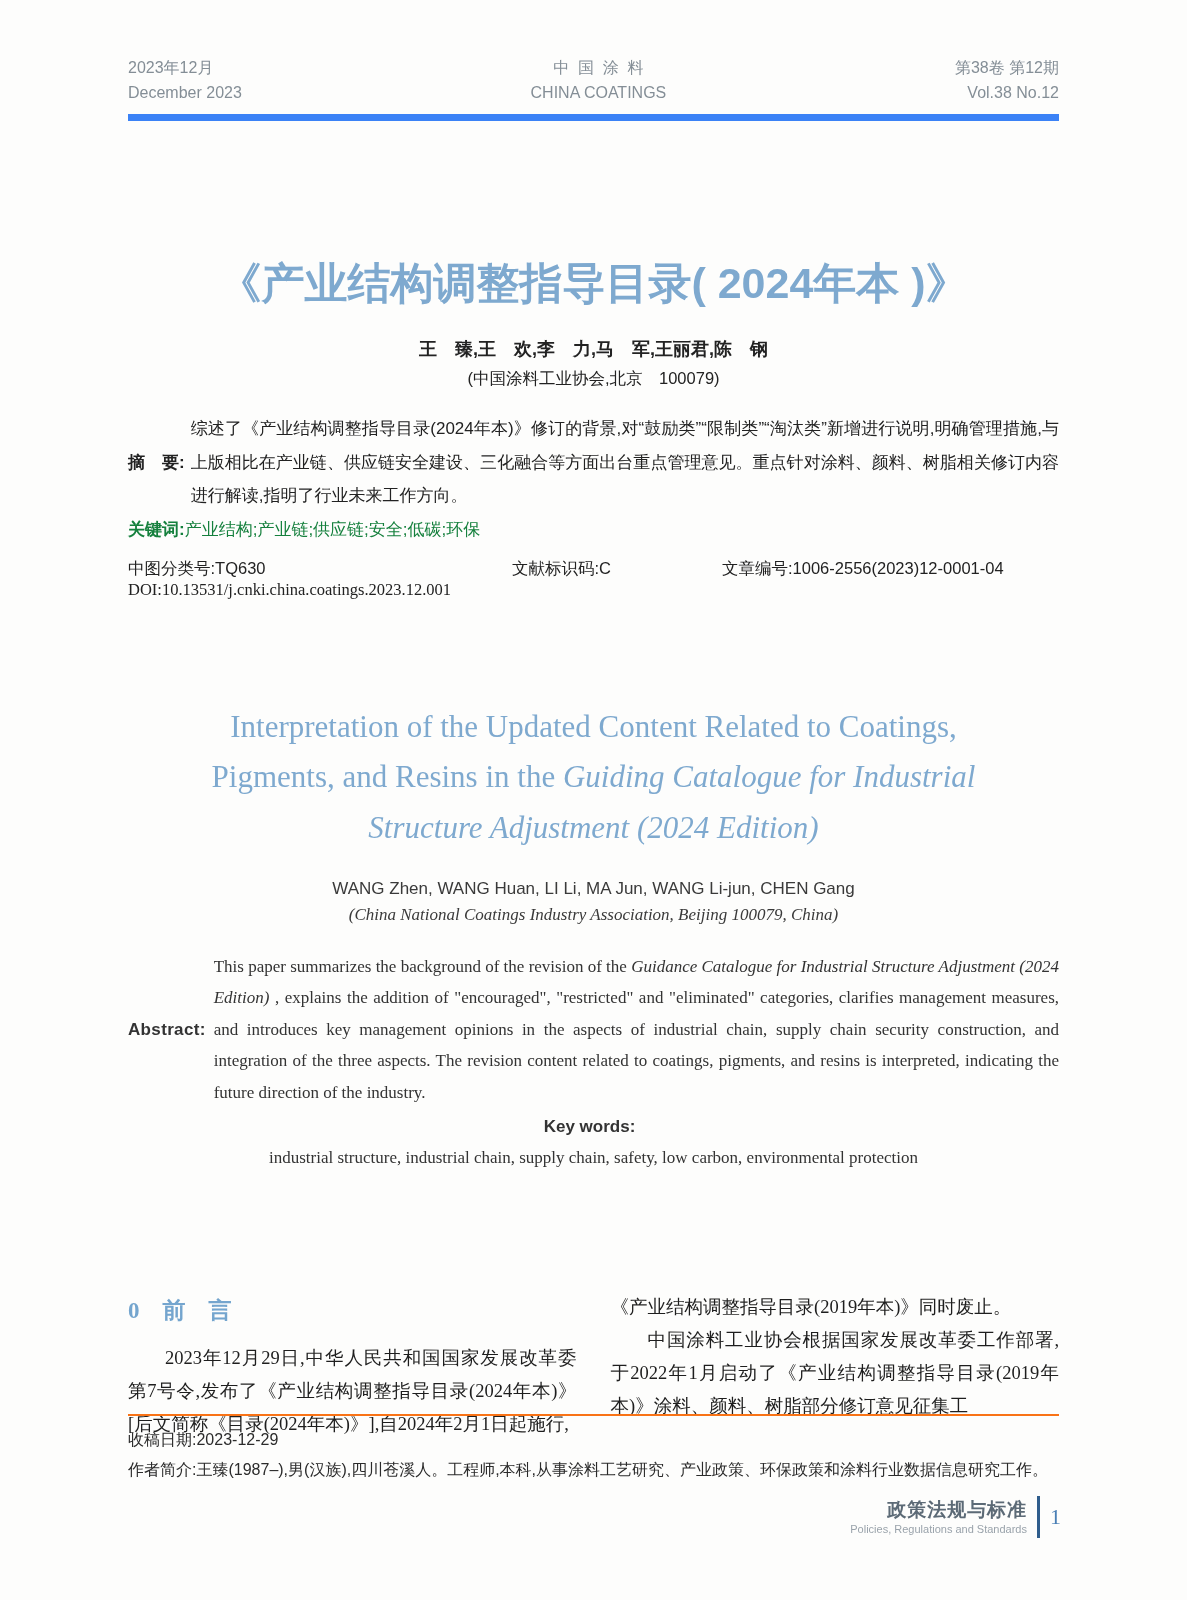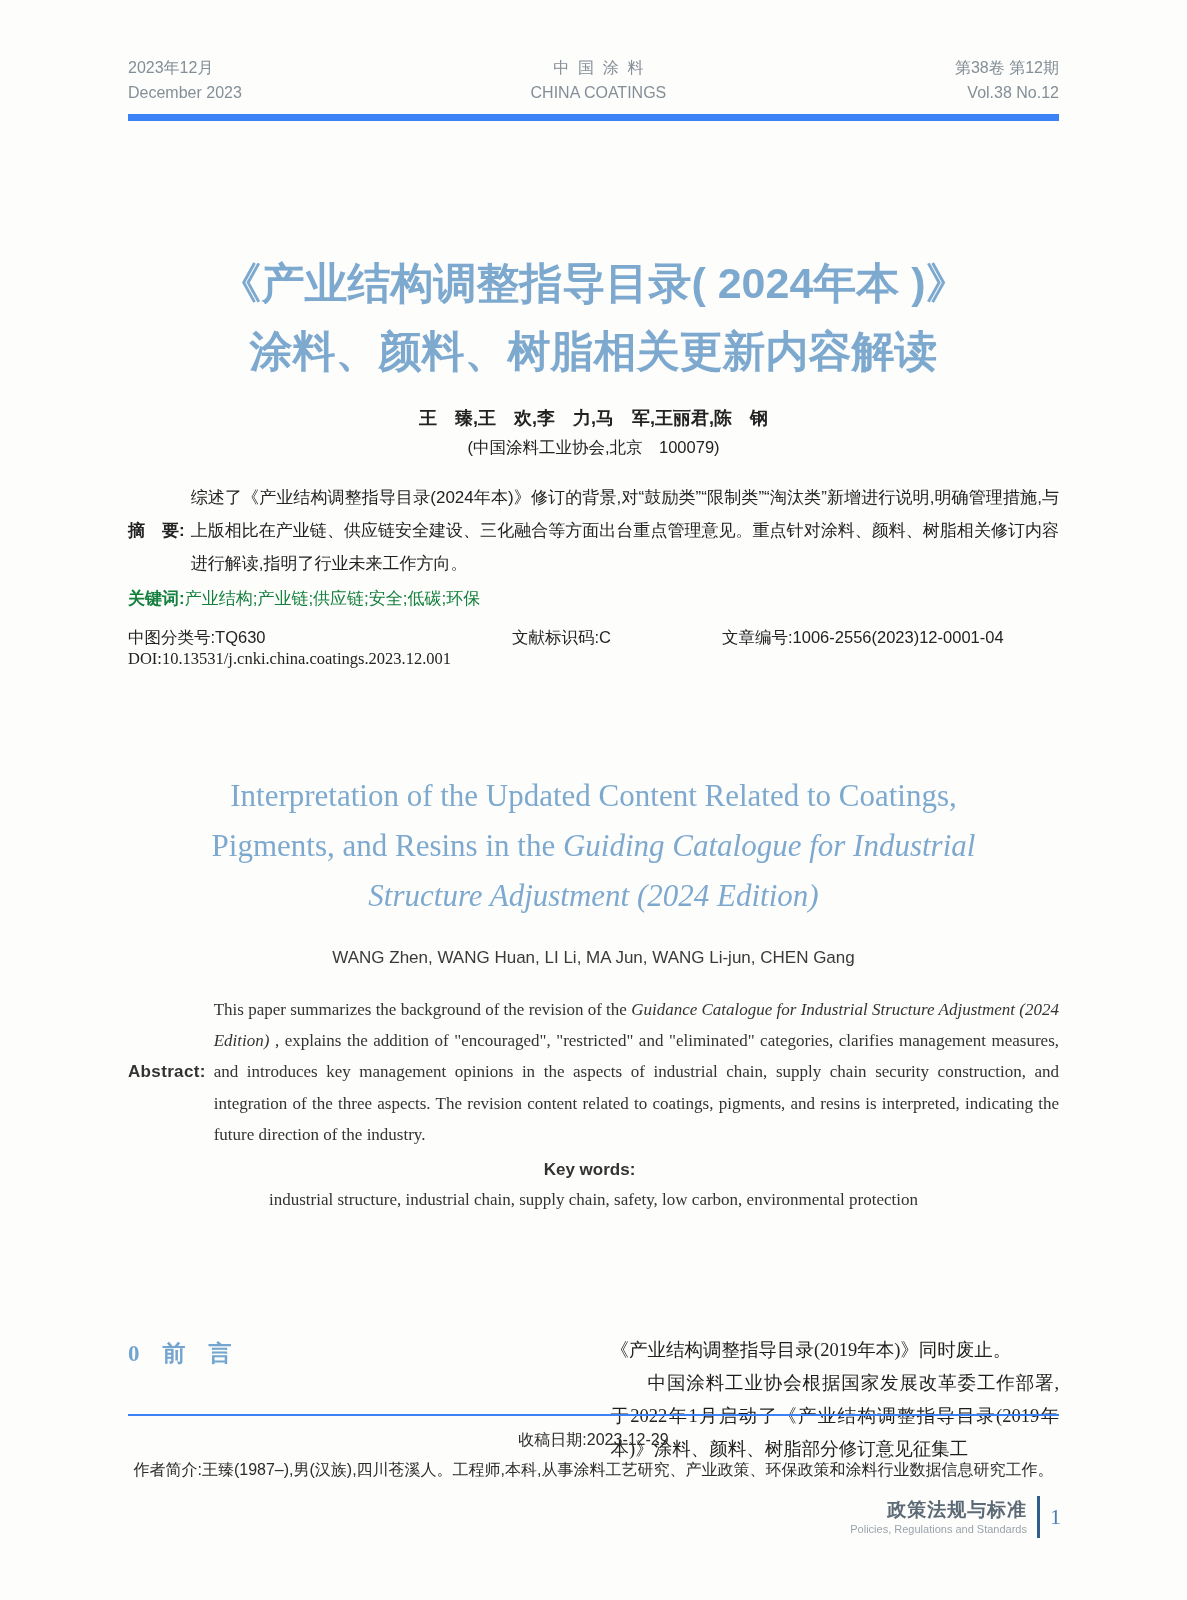--- a/index.html
+++ b/index.html
@@ -174,26 +174,25 @@
     text-align: justify;
   }
   .body-col p.indent { text-indent: 2em; }
 
   
   .footnote {
     position: absolute;
     left: 128px;
     right: 128px;
     top: 1414px;
-    border-top: 2px solid #3b82f6;
+    border-top: 2px solid #f97316;
     padding-top: 9px;
     font-size: 16px;
     line-height: 1.85;
     color: #2b2b2b;
-    text-align: center;
   }
 
   
   .pfooter {
     position: absolute;
     right: 126px;
     top: 1496px;
     display: flex;
     align-items: center;
   }
@@ -238,21 +237,20 @@
         <div>CHINA COATINGS</div>
       </div>
       <div class="col right">
         <div>第38卷 第12期</div>
         <div>Vol.38  No.12</div>
       </div>
     </div>
 
     <h1 class="title-cn">
       <div>《产业结构调整指导目录( 2024年本 )》</div>
-      <div>涂料、颜料、树脂相关更新内容解读</div>
     </h1>
 
     <div class="authors-cn">王　臻,王　欢,李　力,马　军,王丽君,陈　钢</div>
     <div class="affil-cn">(中国涂料工业协会,北京　100079)</div>
 
     <div class="abstract-cn hang">
       <span class="hang-label">摘　要:</span>
       <div class="hang-body">综述了《产业结构调整指导目录(2024年本)》修订的背景,对“鼓励类”“限制类”“淘汰类”新增进行说明,明确管理措施,与上版相比在产业链、供应链安全建设、三化融合等方面出台重点管理意见。重点针对涂料、颜料、树脂相关修订内容进行解读,指明了行业未来工作方向。</div>
     </div>
 
@@ -274,36 +272,38 @@
     </div>
     <div class="doi-line">DOI:10.13531/j.cnki.china.coatings.2023.12.001</div>
 
     <h2 class="title-en">
       <div>Interpretation of the Updated Content Related to Coatings,</div>
       <div><span>Pigments, and Resins in the </span><span class="it">Guiding Catalogue for Industrial</span></div>
       <div class="it">Structure Adjustment (2024 Edition)</div>
     </h2>
 
     <div class="authors-en">WANG Zhen, WANG Huan, LI Li, MA Jun, WANG Li-jun, CHEN Gang</div>
+    <div class="affil-en">(China National Coatings Industry Association, Beijing 100079, China)</div>
 
     <div class="abstract-en hang">
       <span class="hang-label">Abstract:</span>
       <div class="hang-body">
         <span>This paper summarizes the background of the revision of the </span><span class="it">Guidance Catalogue for Industrial Structure Adjustment (2024 Edition)</span><span> , explains the addition of "encouraged", "restricted" and "eliminated" categories, clarifies management measures, and introduces key management opinions in the aspects of industrial chain, supply chain security construction, and integration of the three aspects. The revision content related to coatings, pigments, and resins is interpreted, indicating the future direction of the industry.</span>
       </div>
     </div>
 
     <div class="keywords-en hang">
       <span class="hang-label">Key words:</span>
       <div class="hang-body">industrial structure, industrial chain, supply chain, safety, low carbon, environmental protection</div>
     </div>
 
     <div class="body-section">
       <div class="body-col">
         <div class="sec-heading">0　前　言</div>
+        <p class="indent">2023年12月29日,中华人民共和国国家发展改革委第7号令,发布了《产业结构调整指导目录(2024年本)》[后文简称《目录(2024年本)》],自2024年2月1日起施行,</p>
       </div>
       <div class="body-col">
         <p>《产业结构调整指导目录(2019年本)》同时废止。</p>
         <p class="indent">中国涂料工业协会根据国家发展改革委工作部署,于2022年1月启动了《产业结构调整指导目录(2019年本)》涂料、颜料、树脂部分修订意见征集工</p>
       </div>
     </div>
 
   </div>
 
   <div class="footnote">

